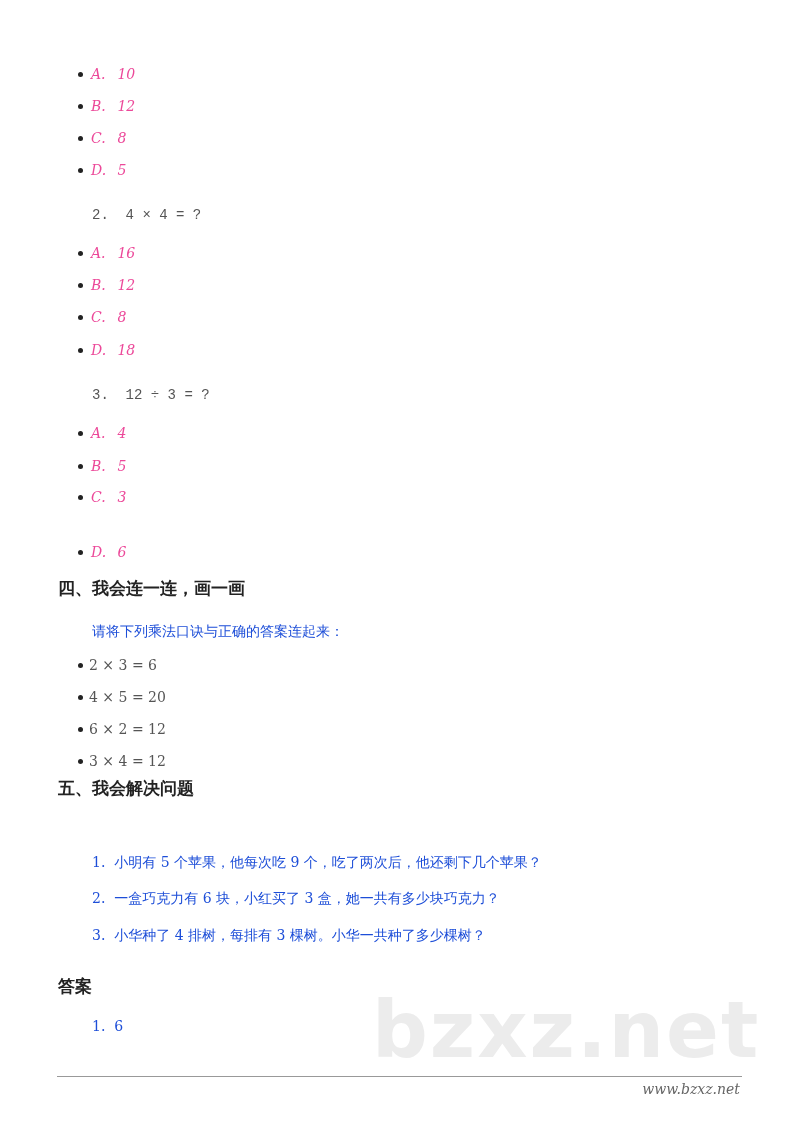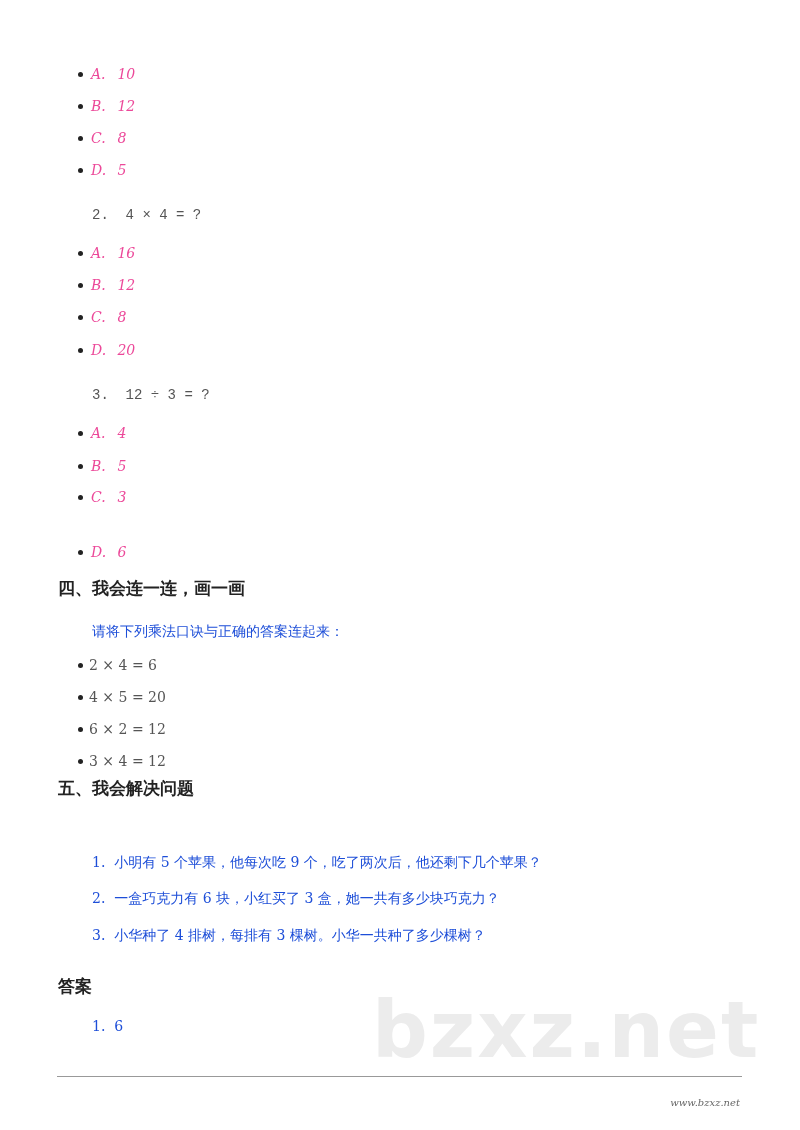--- a/index.html
+++ b/index.html
@@ -10,45 +10,45 @@
   .opt .key { display:inline-block; width:22px; }
   .q { position:absolute; left:92px; font-size:14px; line-height:18px; color:#555;font-family:Liberation Mono, monospace; }
   .h { position:absolute; left:58px; font-size:17px; font-weight:bold; color:#222;
        font-family:Liberation Sans, sans-serif; }
   .p { position:absolute; left:92px; font-size:14px; line-height:18px; color:#1d4ed8; }
   .eq { position:absolute; left:78px; font-size:14px; line-height:18px; color:#555; }
   .eq .dot { display:inline-block; width:5px; height:5px; border-radius:50%; background:#222; margin-right:6px; vertical-align:middle; position:relative; top:-1px; }
   .watermark { position:absolute; left:372px; top:985px; font-size:78px; font-weight:bold;
        color:#ececec; font-family:"DejaVu Sans","Liberation Sans",sans-serif; letter-spacing:2px; }
   .rule { position:absolute; left:57px; top:1076px; width:685px; height:1px; background:#999; }
-  .footer { position:absolute; right:60px; top:1081px; font-size:10px; font-style:italic; color:#666;margin-top:16px; }
+  .footer { position:absolute; right:60px; top:1081px; font-size:14px; font-style:italic; color:#666; }
 </style>
 </head>
 <body>
 
 <div class="opt" style="top:65px"><span class="dot"></span><span class="key">A.</span> <span>10</span></div>
 <div class="opt" style="top:97px"><span class="dot"></span><span class="key">B.</span> <span>12</span></div>
 <div class="opt" style="top:129px"><span class="dot"></span><span class="key">C.</span> <span>8</span></div>
 <div class="opt" style="top:161px"><span class="dot"></span><span class="key">D.</span> <span>5</span></div>
 
 <div class="q" style="top:206px; white-space:pre">2.  4 × 4 = ?</div>
 <div class="opt" style="top:244px"><span class="dot"></span><span class="key">A.</span> <span>16</span></div>
 <div class="opt" style="top:276px"><span class="dot"></span><span class="key">B.</span> <span>12</span></div>
 <div class="opt" style="top:308px"><span class="dot"></span><span class="key">C.</span> <span>8</span></div>
-<div class="opt" style="top:341px"><span class="dot"></span><span class="key">D.</span> <span>20</span></div>
+<div class="opt" style="top:341px"><span class="dot"></span><span class="key">D.</span> <span>18</span></div>
 
 <div class="q" style="top:386px; white-space:pre">3.  12 ÷ 3 = ?</div>
 <div class="opt" style="top:424px"><span class="dot"></span><span class="key">A.</span> <span>4</span></div>
 <div class="opt" style="top:457px"><span class="dot"></span><span class="key">B.</span> <span>5</span></div>
 <div class="opt" style="top:488px"><span class="dot"></span><span class="key">C.</span> <span>3</span></div>
 <div class="opt" style="top:543px"><span class="dot"></span><span class="key">D.</span> <span>6</span></div>
 
 <div class="h" style="top:577px">四、我会连一连，画一画</div>
 <div class="p" style="top:622px">请将下列乘法口诀与正确的答案连起来：</div>
-<div class="eq" style="top:656px"><span class="dot"></span><span>2 × 4 = 6</span></div>
+<div class="eq" style="top:656px"><span class="dot"></span><span>2 × 3 = 6</span></div>
 <div class="eq" style="top:688px"><span class="dot"></span><span>4 × 5 = 20</span></div>
 <div class="eq" style="top:720px"><span class="dot"></span><span>6 × 2 = 12</span></div>
 <div class="eq" style="top:752px"><span class="dot"></span><span>3 × 4 = 12</span></div>
 
 <div class="h" style="top:777px">五、我会解决问题</div>
 <div class="p" style="top:853px; white-space:pre">1.  小明有 5 个苹果，他每次吃 9 个，吃了两次后，他还剩下几个苹果？</div>
 <div class="p" style="top:889px; white-space:pre">2.  一盒巧克力有 6 块，小红买了 3 盒，她一共有多少块巧克力？</div>
 <div class="p" style="top:926px; white-space:pre">3.  小华种了 4 排树，每排有 3 棵树。小华一共种了多少棵树？</div>
 
 <div class="watermark">bzxz.net</div>

